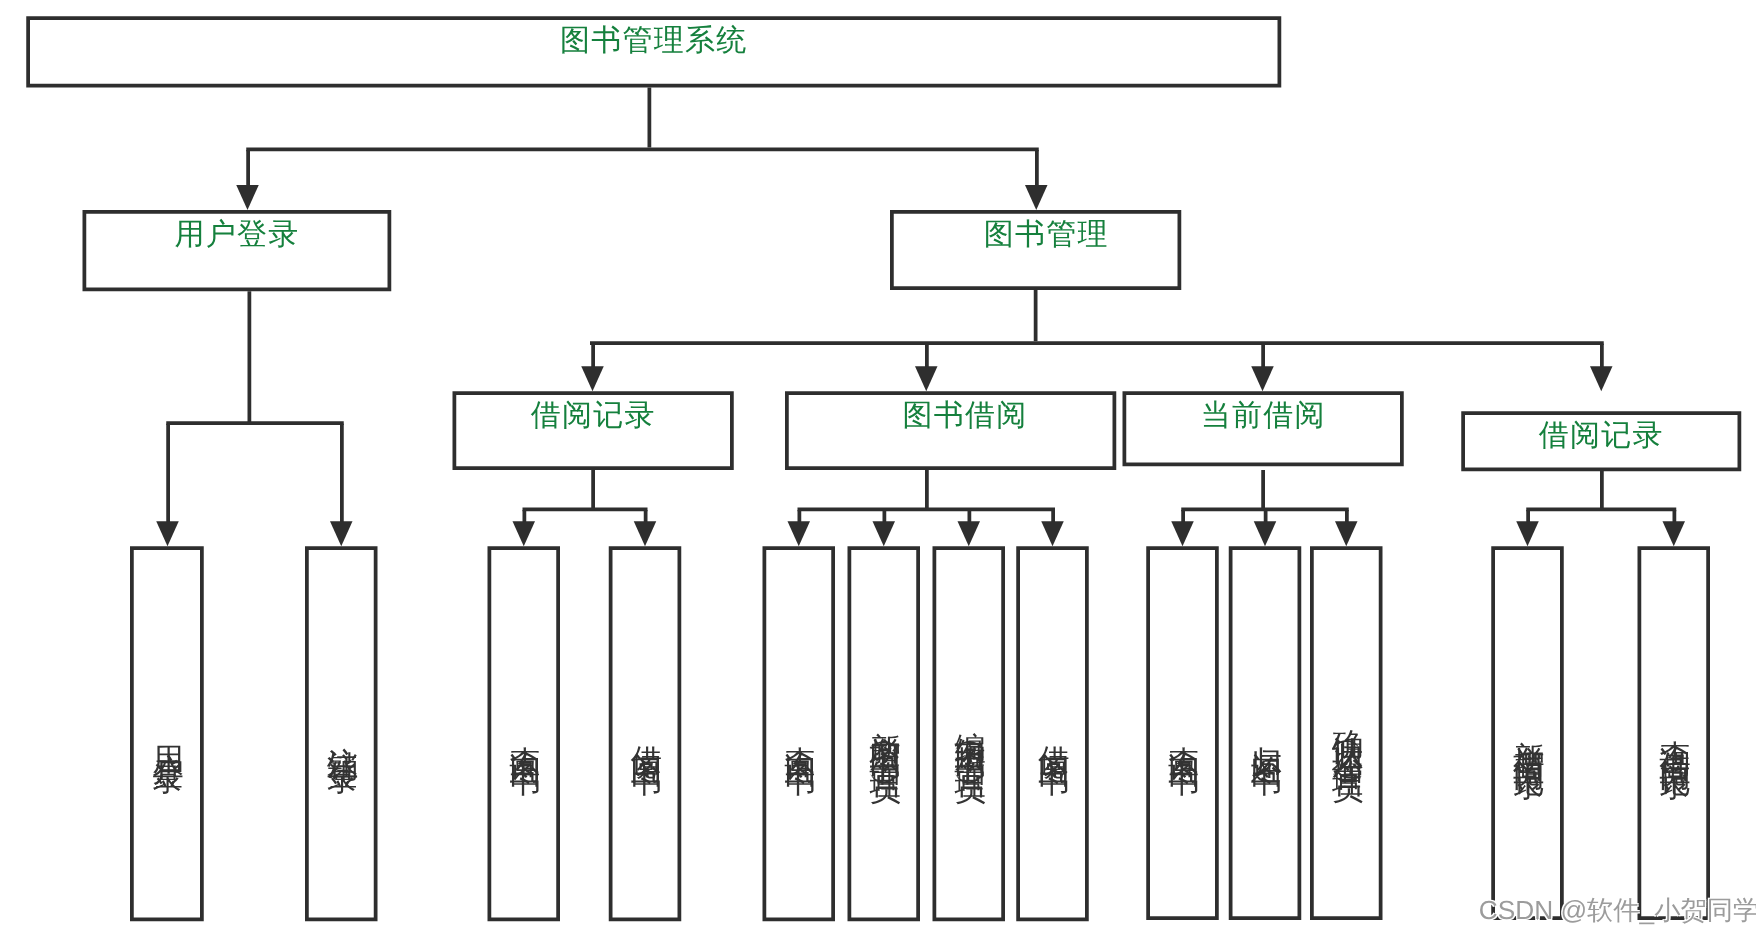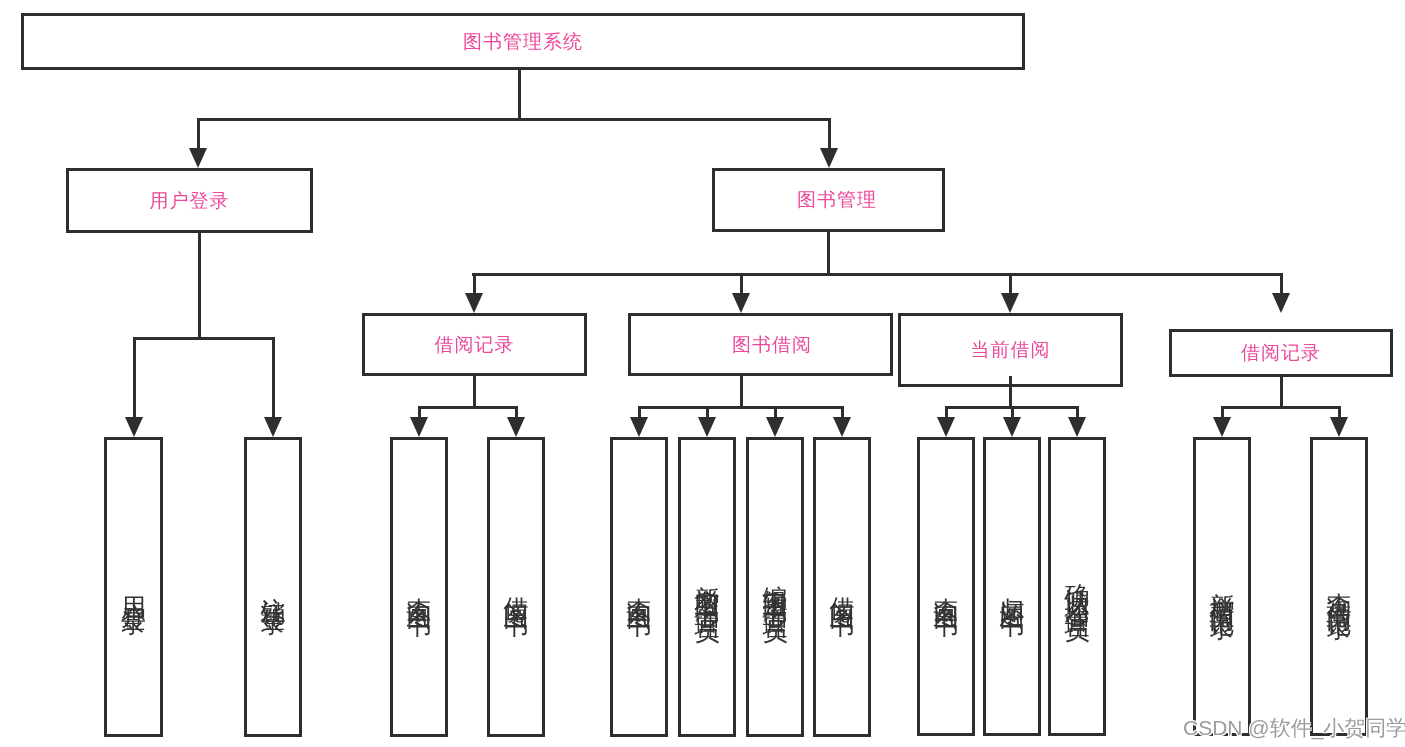--- a/index.html
+++ b/index.html
@@ -2,22 +2,22 @@
 <html><head>
 <meta charset="utf-8">
 <style>
   html,body{margin:0;padding:0;background:#ffffff;}
   #stage{
     position:relative;width:1405px;height:747px;background:#ffffff;overflow:hidden;
     font-family:"Liberation Sans","DejaVu Sans",sans-serif;color:#333333;
   }
   .box{
     position:absolute;box-sizing:border-box;border:3px solid #2e2e2e;background:#ffffff;
-    display:flex;align-items:center;justify-content:center;
-    font-size:19px;letter-spacing:1px;color:#ec4899;
+    display:flex;align-items:flex-start;justify-content:center;
+    font-size:24px;letter-spacing:1px;color:#15803d;
   }
   .vbox{
     position:absolute;box-sizing:border-box;border:3px solid #2e2e2e;background:#ffffff;
     display:flex;align-items:center;justify-content:center;
   }
   .vbox .vtext{
     writing-mode:vertical-rl;text-orientation:mixed;
     font-size:25px;letter-spacing:5px;line-height:1;color:#333333;white-space:nowrap;
   }
   .hline{position:absolute;height:3px;background:#2e2e2e;}
@@ -80,21 +80,21 @@
   <div class="arrow" style="left:732px;top:293px;"></div>
   <div class="arrow" style="left:1001px;top:293px;"></div>
   <div class="arrow" style="left:1272px;top:293px;"></div>
 
   <div class="box" style="left:362px;top:313px;width:225px;height:63px;">
     <span>借阅记录</span>
   </div>
   <div class="box" style="left:628px;top:313px;width:265px;height:63px;padding-left:23px;">
     <span>图书借阅</span>
   </div>
-  <div class="box" style="left:898px;top:313px;width:225px;height:74px;">
+  <div class="box" style="left:898px;top:313px;width:225px;height:60px;">
     <span>当前借阅</span>
   </div>
   <div class="box" style="left:1169px;top:329px;width:224px;height:48px;">
     <span>借阅记录</span>
   </div>
 
   <div class="vline" style="left:473px;top:376px;height:31px;"></div>
   <div class="hline" style="left:418px;top:406px;width:100px;"></div>
   <div class="vline" style="left:418px;top:408px;height:11px;"></div>
   <div class="vline" style="left:515px;top:408px;height:11px;"></div>

